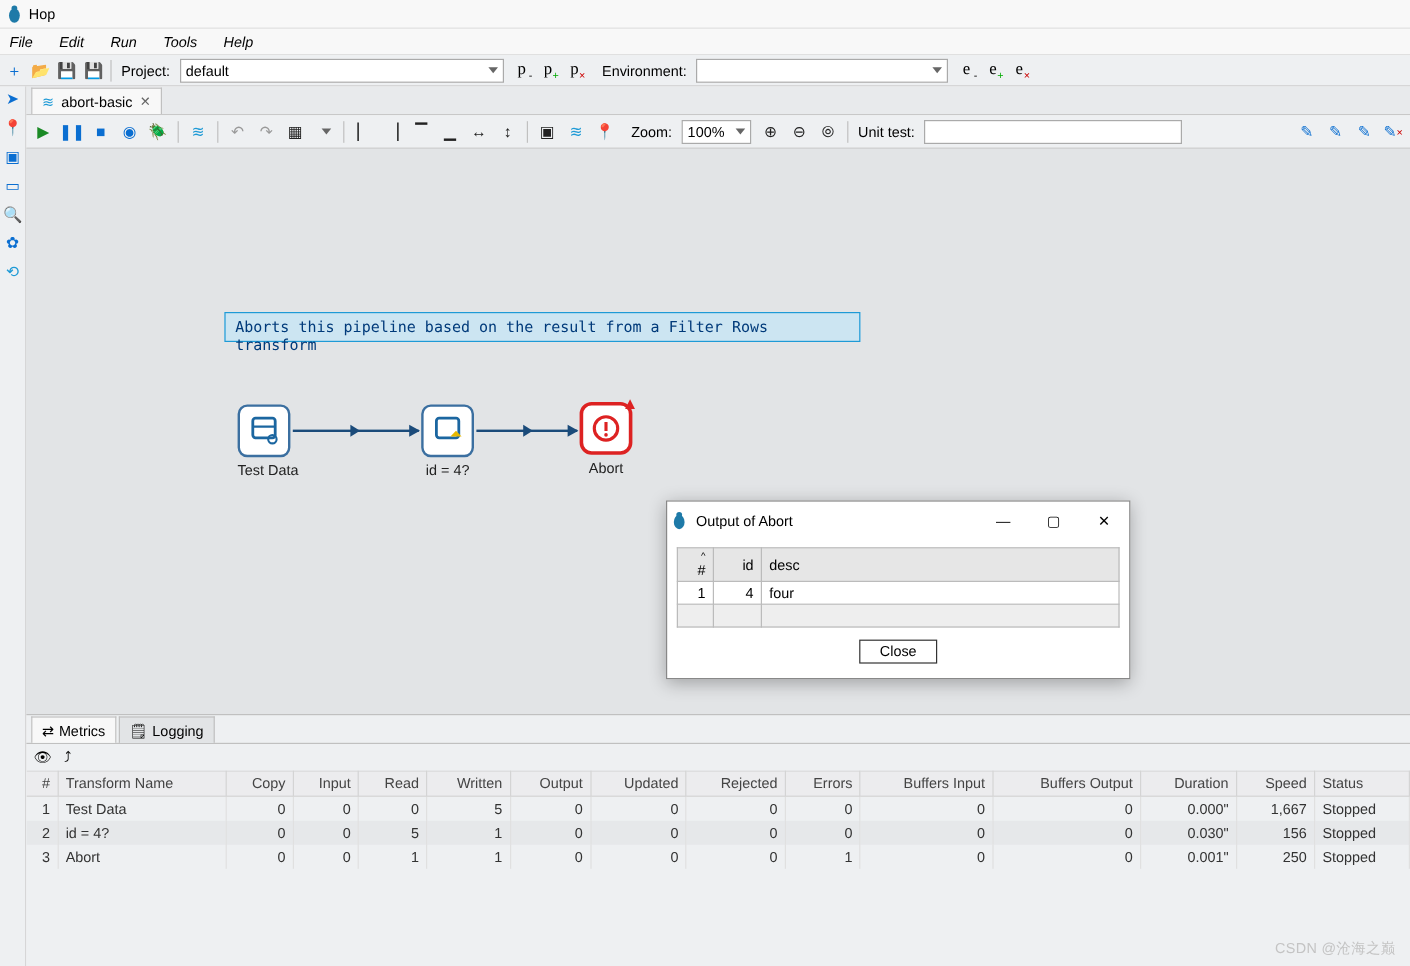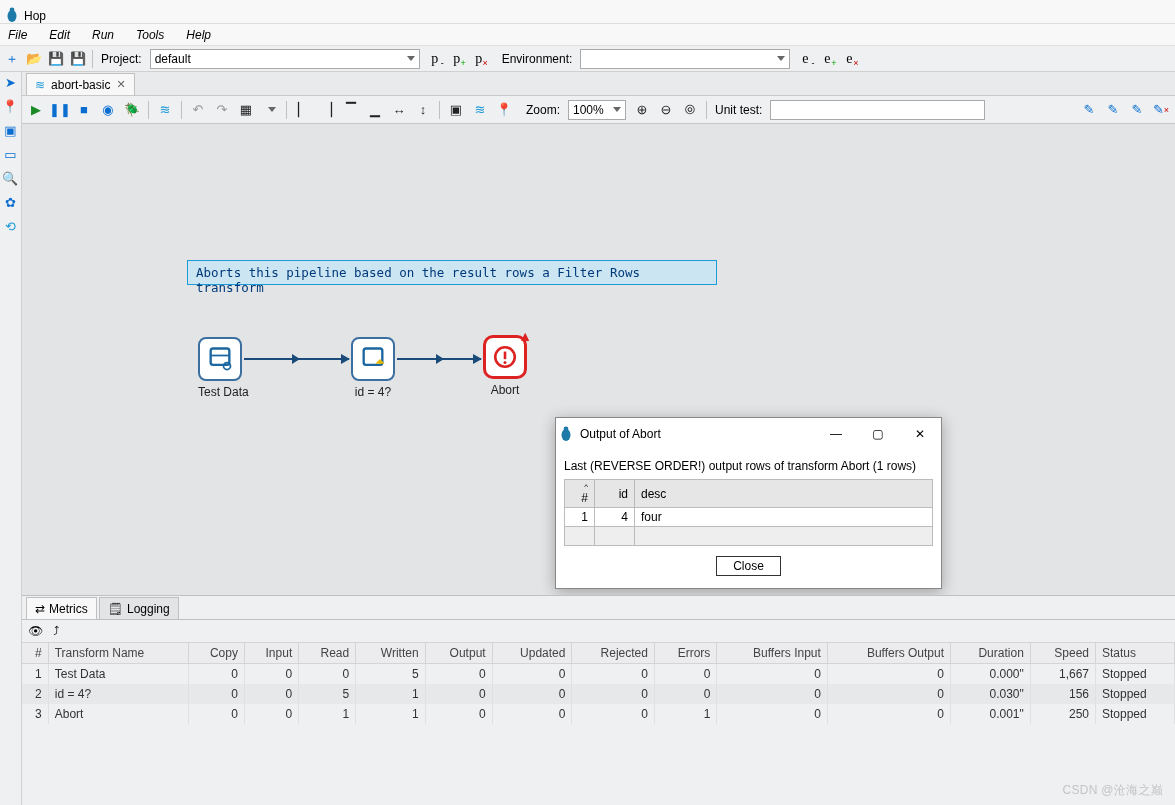--- a/index.html
+++ b/index.html
@@ -1,17 +1,17 @@
 <!DOCTYPE html>
 <html><head>
 <meta charset="utf-8">
 <style>
   * { box-sizing: border-box; margin: 0; padding: 0; font-family: "Segoe UI", Tahoma, sans-serif; font-size: 12px; }
   body { width: 1175px; height: 805px; background: #f0f0f0; display: flex; flex-direction: column; overflow: hidden; position: relative; }
-  .title-bar { height: 24px; background: #f8f8f8; display: flex; align-items: flex-end; padding: 0 6px; gap: 6px; border-bottom: 1px solid #ddd; }
+  .title-bar { height: 24px; background: #f8f8f8; display: flex; align-items: center; padding: 0 6px; gap: 6px; border-bottom: 1px solid #ddd; }
   .app-icon { width: 12px; height: 16px; }
   .menu-bar { height: 22px; background: #f8f8f8; display: flex; align-items: center; padding: 0 4px; gap: 14px; border-bottom: 1px solid #e0e0e0; }
   .menu-bar span { padding: 2px 4px; cursor: default; font-style: italic; }
   .toolbar1 { height: 26px; background: #eef0f2; display: flex; align-items: center; padding: 0 4px; gap: 6px; border-bottom: 1px solid #d0d0d0; }
   .toolbar1 .select { border: 1px solid #aaa; background: #fff; height: 20px; padding: 0 4px; display:flex; align-items:center; }
   .toolbar1 .proj-sel { width: 270px; }
   .toolbar1 .env-sel { width: 210px; }
   .toolbar1 .lbl { padding: 0 2px; }
   .pe-group { display:flex; gap: 4px; }
   .pe-item { font-family: serif; font-size: 14px; position: relative; width: 18px; text-align:center; }
@@ -172,21 +172,21 @@
       <span>Unit test:</span>
       <div class="unit-test-box"></div>
       <div style="flex:1;"></div>
       <span class="tb-ico" style="color:#0a6ed1;">✎</span>
       <span class="tb-ico" style="color:#0a6ed1;">✎</span>
       <span class="tb-ico" style="color:#0a6ed1;">✎</span>
       <span class="tb-ico" style="color:#0a6ed1;">✎<span style="color:#c00;font-size:9px;">×</span></span>
     </div>
 
     <div class="canvas">
-      <div class="note-box">Aborts this pipeline based on the result rows a Filter Rows transform</div>
+      <div class="note-box">Aborts this pipeline based on the result from a Filter Rows transform</div>
 
       <div class="node" style="left:176px; top:213px;">
         <div class="box">
             <svg width="28" height="28" viewBox="0 0 24 24">
               <rect x="4" y="3" width="16" height="14" rx="2" fill="none" stroke="#1b66a0" stroke-width="2"></rect>
               <line x1="4" y1="9" x2="20" y2="9" stroke="#1b66a0" stroke-width="1.5"></line>
               <circle cx="18" cy="18" r="3" fill="none" stroke="#1b66a0" stroke-width="1.5"></circle>
             </svg>
           </div>
         <div class="lbl">Test Data</div>
@@ -225,21 +225,20 @@
               <ellipse cx="5" cy="9" rx="4.5" ry="6" fill="#1e7aa8"></ellipse>
               <ellipse cx="5" cy="3" rx="2.4" ry="2.4" fill="#1e7aa8"></ellipse>
             </svg>
           <span>Output of Abort</span>
           <div class="spacer"></div>
           <div class="win-btn">—</div>
           <div class="win-btn">▢</div>
           <div class="win-btn">✕</div>
         </div>
         <div class="dlg-body">
-          <div class="dlg-msg">Last (REVERSE ORDER!) output rows of transform Abort (1 rows)</div>
           <table class="dlg-table">
             <tbody>
                 <tr>
               <th style="width:30px;text-align:right;"><span style="font-size:8px;display:block;">^</span><span>#</span></th>
               <th style="width:40px;text-align:right;">id</th>
               <th>desc</th>
             </tr>
             <tr>
               <td class="val" style="text-align:right;">1</td>
               <td class="val" style="text-align:right;">4</td>

